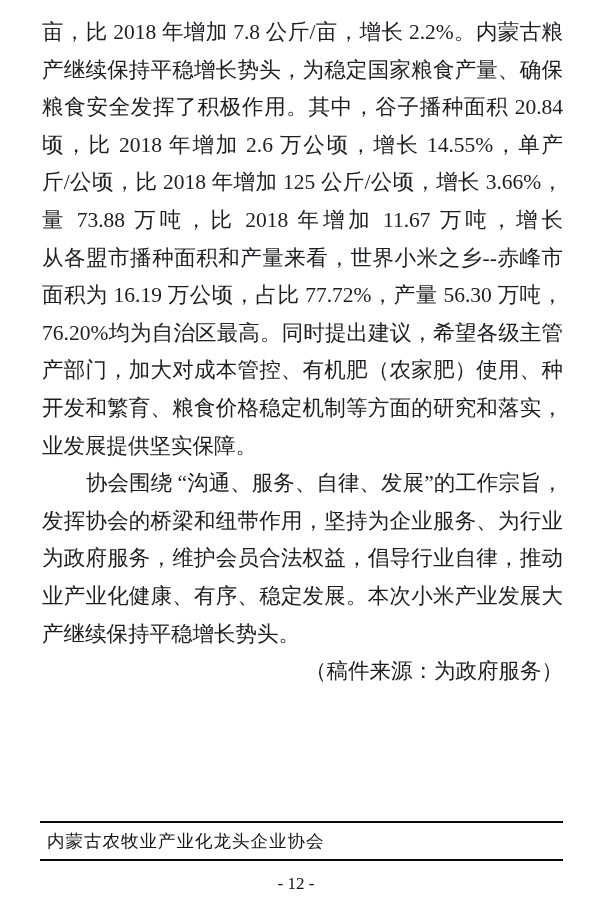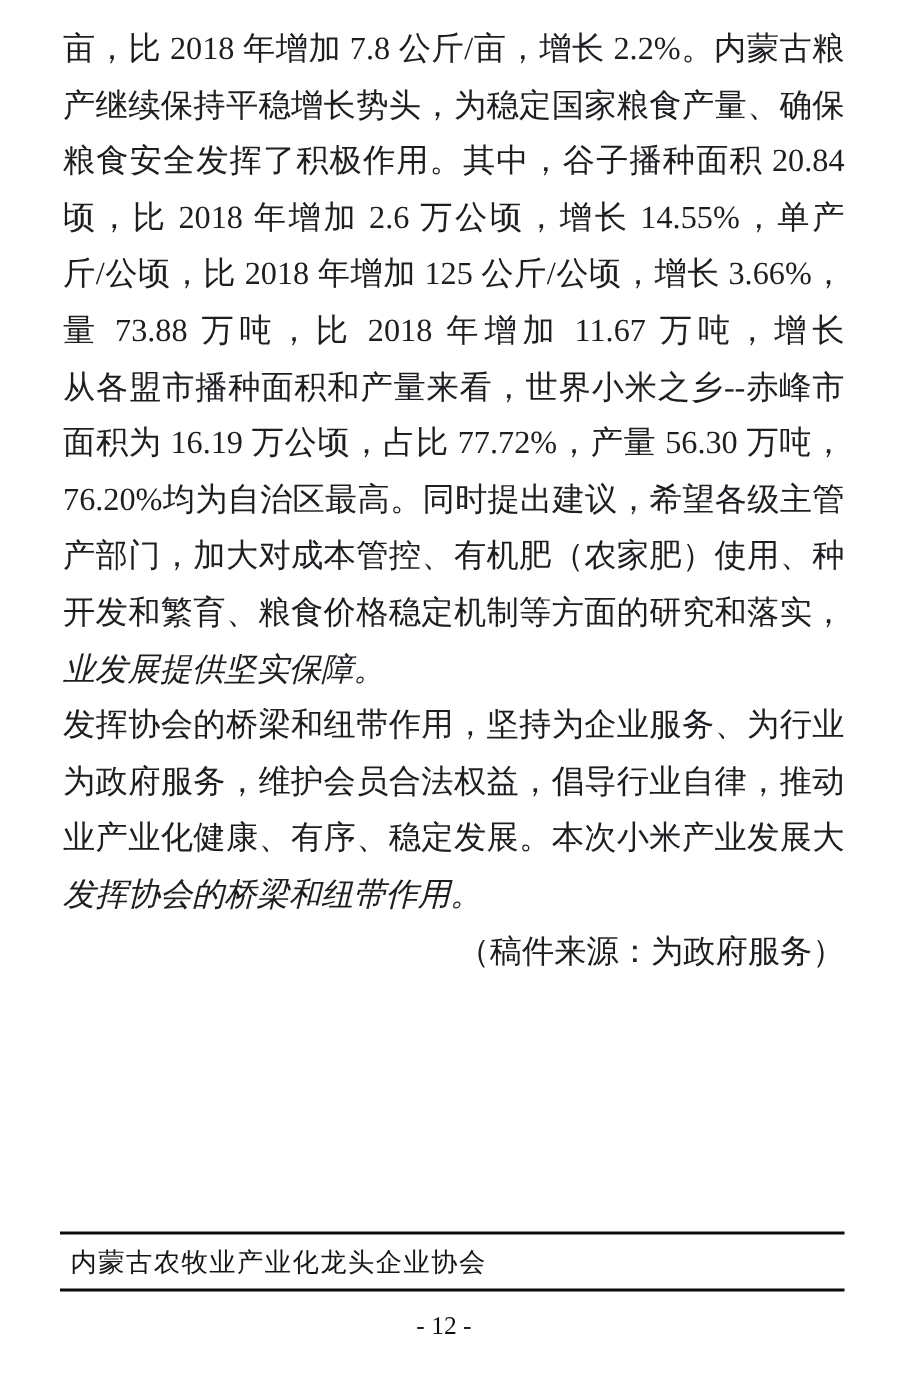--- a/index.html
+++ b/index.html
@@ -27,21 +27,20 @@
     height: 37.6px;
     line-height: 37.6px;
     overflow: hidden;
   }
   .just {
     text-align: justify;
     text-align-last: justify;
   }
   .plain {
     text-align: left;
-    font-style: italic;
   }
   .indent {
     text-indent: 44px;
   }
   .source {
     text-align: right;
   }
   .footer-bar {
     position: absolute;
     left: 40px;
@@ -91,24 +90,25 @@
       <div class="line just">量 73.88 万吨，比 2018 年增加 11.67 万吨，增长 18.75%。</div>
       <div class="line just">从各盟市播种面积和产量来看，世界小米之乡--赤峰市播种</div>
       <div class="line just">面积为 16.19 万公顷，占比 77.72%，产量 56.30 万吨，占比</div>
       <div class="line just">76.20%均为自治区最高。同时提出建议，希望各级主管和生</div>
       <div class="line just">产部门，加大对成本管控、有机肥（农家肥）使用、种子的</div>
       <div class="line just">开发和繁育、粮食价格稳定机制等方面的研究和落实，为产</div>
       <div class="line plain">业发展提供坚实保障。</div>
     </section>
 
     <section>
+      <div class="line just indent">协会围绕 “沟通、服务、自律、发展”的工作宗旨，</div>
       <div class="line just">发挥协会的桥梁和纽带作用，坚持为企业服务、为行业服务、</div>
       <div class="line just">为政府服务，维护会员合法权益，倡导行业自律，推动农牧</div>
       <div class="line just">业产业化健康、有序、稳定发展。本次小米产业发展大会上</div>
-      <div class="line plain">发挥协会的桥梁和纽带作用。</div>
+      <div class="line plain">产继续保持平稳增长势头。</div>
     </section>
 
     <div class="line source">（稿件来源：为政府服务）</div>
 
   </main>
 
   <footer class="footer-bar">
     <span class="footer-org">内蒙古农牧业产业化龙头企业协会</span>
   </footer>
 

